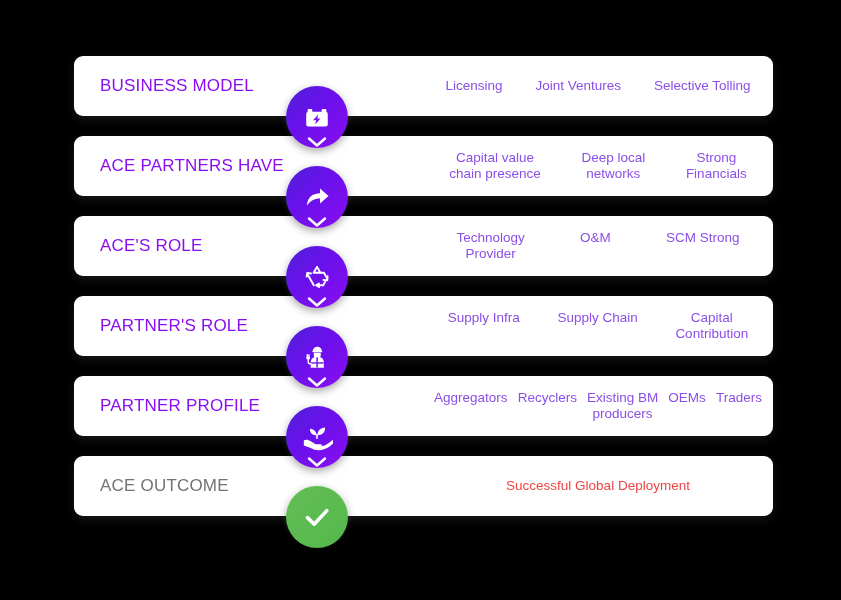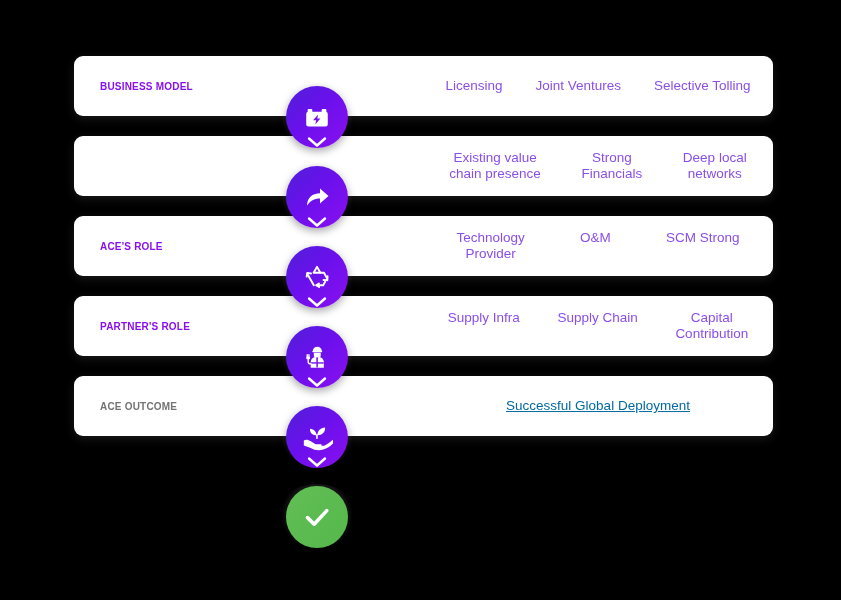--- a/index.html
+++ b/index.html
@@ -40,22 +40,22 @@
     box-shadow: 0 3px 10px rgba(255,255,255,0.10);
     display: flex;
     align-items: center;
   }
 
   .row-label {
     position: absolute;
     left: 26px;
     top: 50%;
     transform: translateY(-50%);
-    font-size: 10px;
-    font-weight: bold;
+    font-size: 17px;
+    font-weight: normal;
     letter-spacing: 0.2px;
     color: #8A0FF0;
     white-space: nowrap;
   }
   .row.outcome .row-label { color: #737373; }
 
   .row-items {
     position: absolute;
     left: 355px;
     right: 6px;
@@ -67,21 +67,21 @@
   }
 
   .row-item {
     font-size: 13.5px;
     color: #8B4FE8;
     text-align: center;
     line-height: 1.18;
     padding: 0 4px;
     white-space: pre-line;
   }
-  .row.outcome .row-item { color: #0369a1; text-decoration: underline; }
+  .row.outcome .row-item { color: #ef4444; }
 
   
   .icons {
     position: absolute;
     left: 0;
     top: 0;
     width: 841px;
     height: 600px;
     pointer-events: none;
   }
@@ -140,45 +140,57 @@
   <div class="rows">
       <div class="row">
         <div class="row-label">BUSINESS MODEL</div>
         <div class="row-items">
           <div class="row-item">Licensing</div>
           <div class="row-item">Joint Ventures</div>
           <div class="row-item">Selective Tolling</div>
         </div>
       </div>
       <div class="row">
-        <div class="row-items">
-          <div class="row-item">Existing value
+        <div class="row-label">ACE PARTNERS HAVE</div>
+        <div class="row-items">
+          <div class="row-item">Capital value
 chain presence</div>
+          <div class="row-item">Deep local
+networks</div>
           <div class="row-item">Strong
 Financials</div>
-          <div class="row-item">Deep local
-networks</div>
         </div>
       </div>
       <div class="row">
         <div class="row-label">ACE'S ROLE</div>
         <div class="row-items">
           <div class="row-item">Technology
 Provider</div>
           <div class="row-item">O&amp;M</div>
           <div class="row-item">SCM Strong</div>
         </div>
       </div>
       <div class="row">
         <div class="row-label">PARTNER'S ROLE</div>
         <div class="row-items">
           <div class="row-item">Supply Infra</div>
           <div class="row-item">Supply Chain</div>
           <div class="row-item">Capital
 Contribution</div>
+        </div>
+      </div>
+      <div class="row">
+        <div class="row-label">PARTNER PROFILE</div>
+        <div class="row-items">
+          <div class="row-item">Aggregators</div>
+          <div class="row-item">Recyclers</div>
+          <div class="row-item">Existing BM
+producers</div>
+          <div class="row-item">OEMs</div>
+          <div class="row-item">Traders</div>
         </div>
       </div>
       <div class="row outcome">
         <div class="row-label">ACE OUTCOME</div>
         <div class="row-items">
           <div class="row-item">Successful Global Deployment</div>
         </div>
       </div>
     </div>
 

